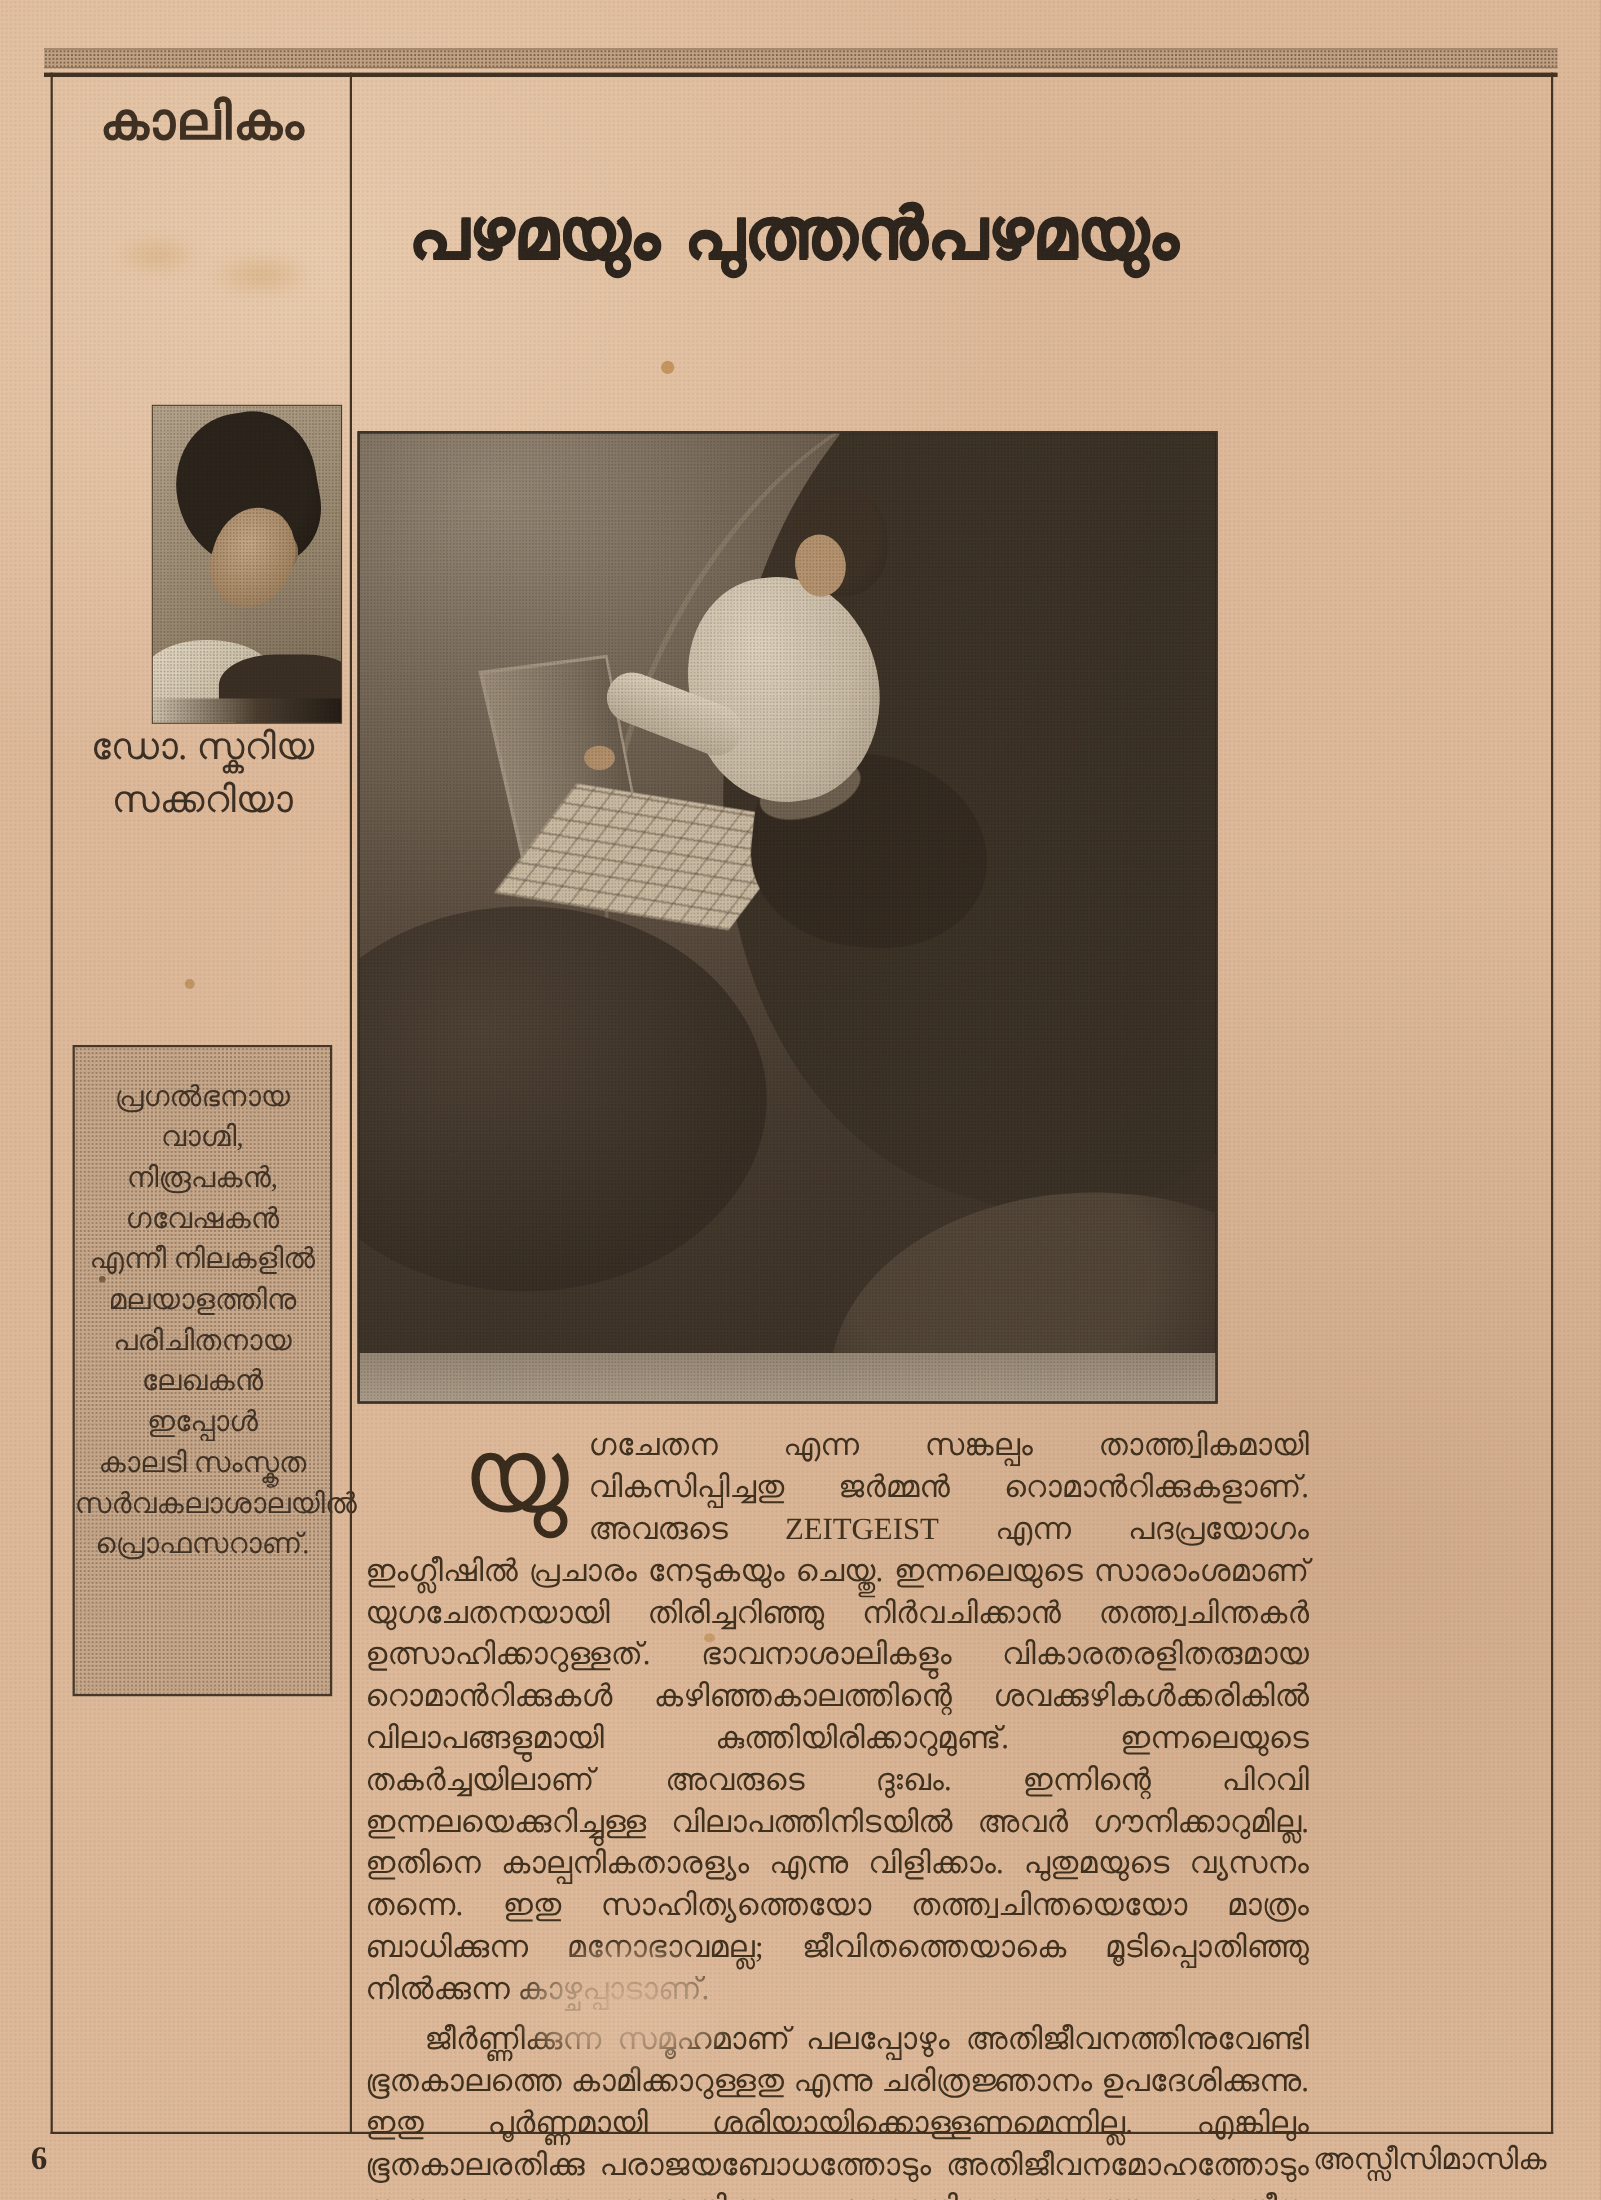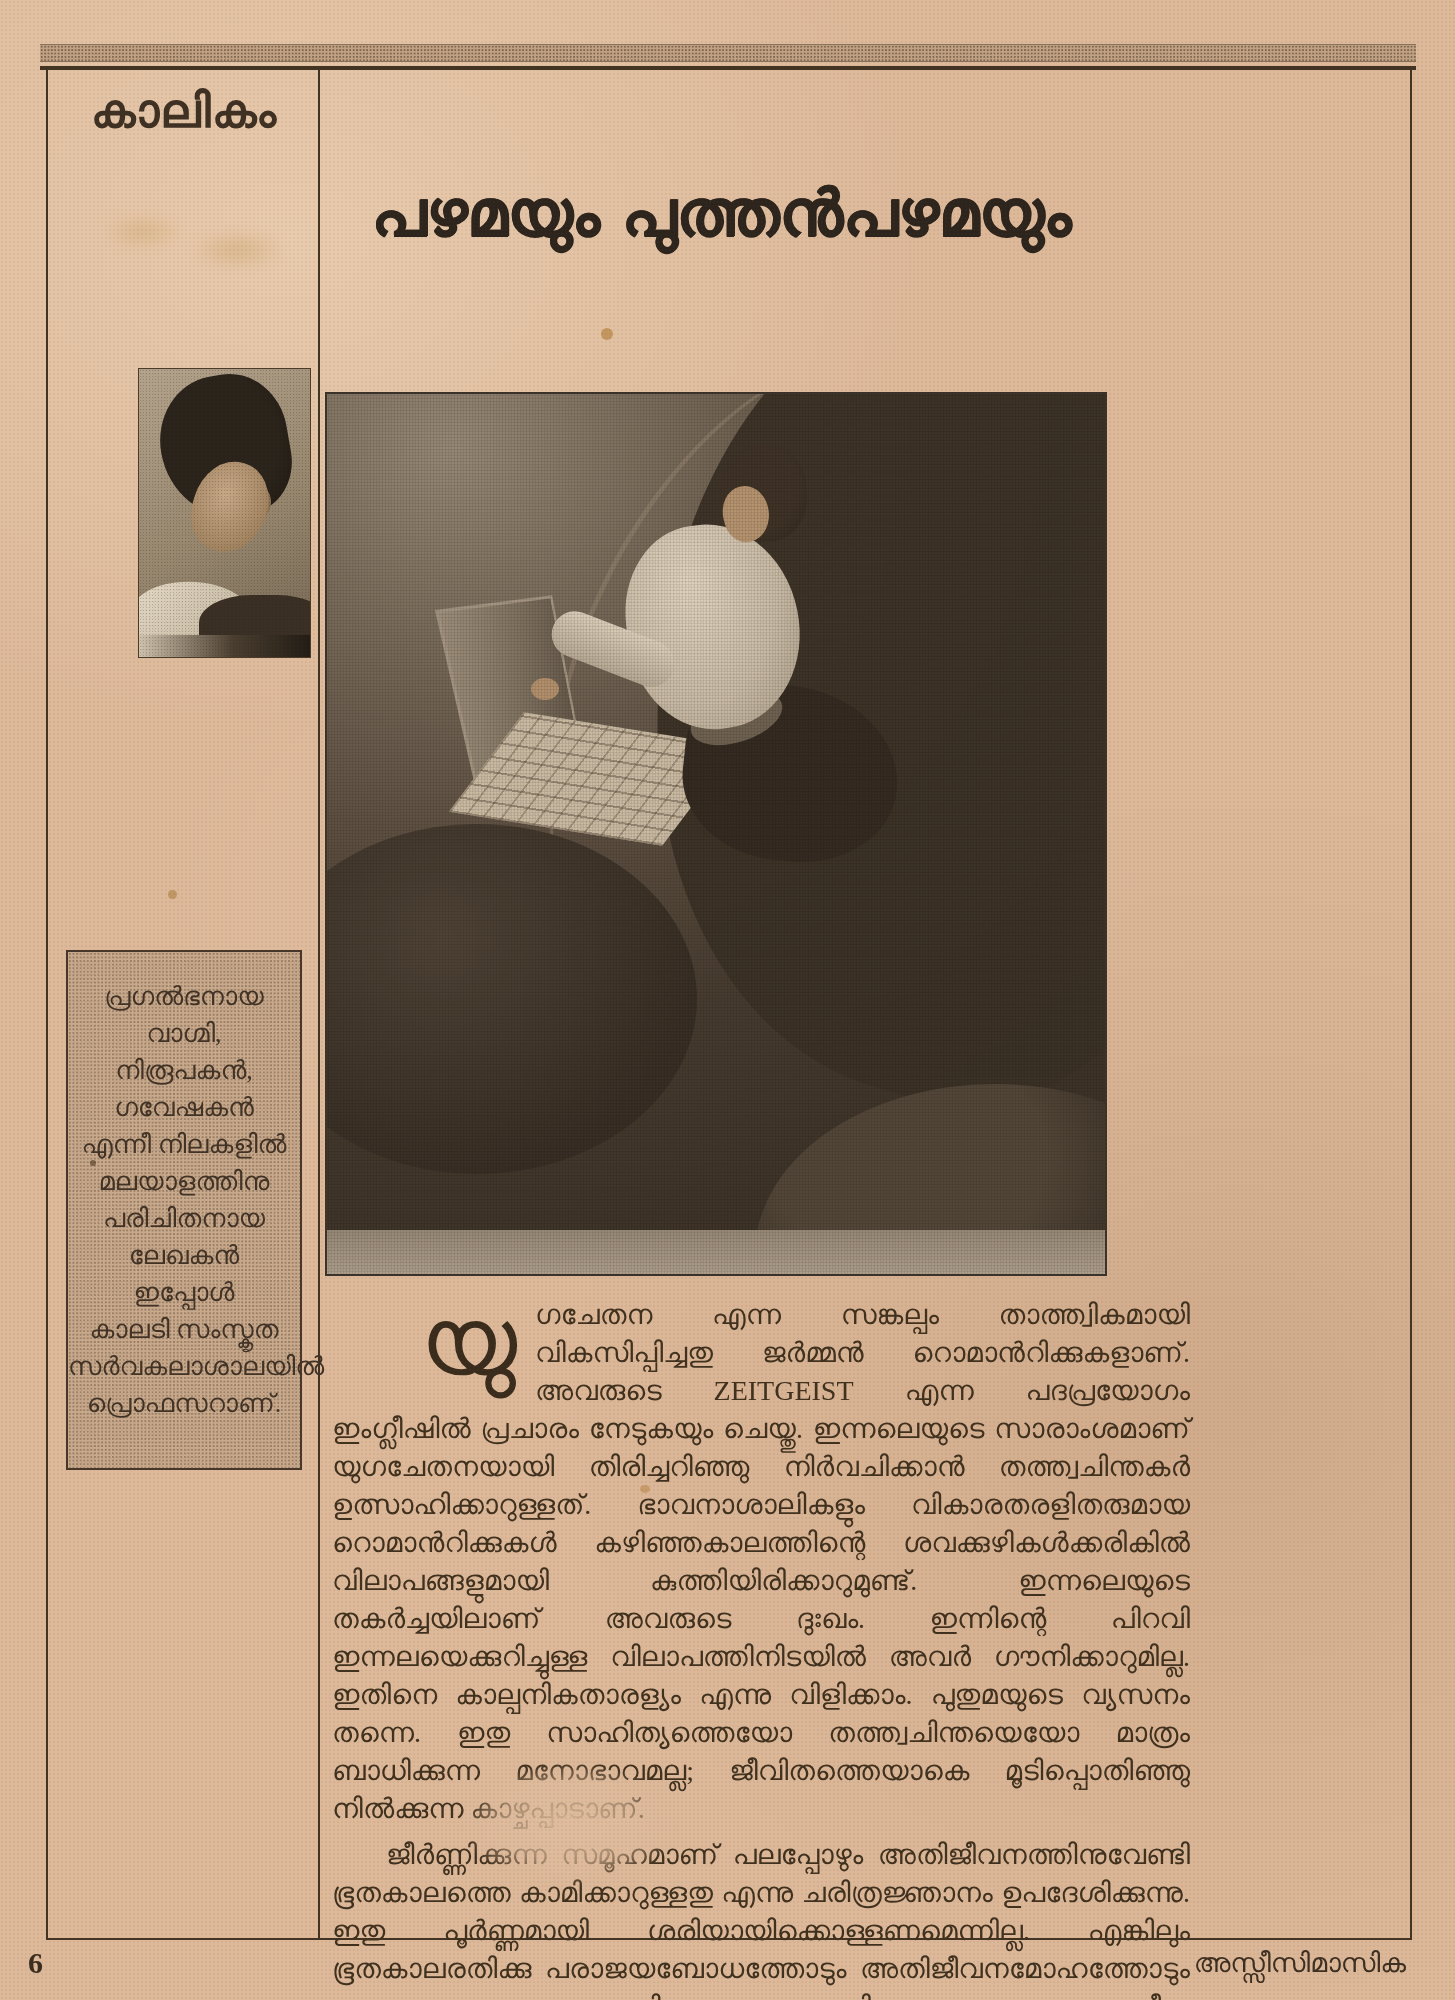--- a/index.html
+++ b/index.html
@@ -46,21 +46,21 @@
   .pt-ear{position:absolute;left:112px;top:118px;width:20px;height:30px;background:#8d7354;border-radius:50%;}
   .pt-collar{position:absolute;left:-8px;top:212px;width:120px;height:70px;background:
     linear-gradient(140deg,#e4dac6,#beb29a);border-radius:40% 60% 20% 20%;transform:rotate(-6deg);}
   .pt-shadow{position:absolute;left:60px;top:226px;width:130px;height:70px;background:#3a2f24;border-radius:40%;}
   .pt-bottom{position:absolute;left:0;bottom:0;width:100%;height:22px;background:linear-gradient(90deg,#cfc4ae,#4a3e30 55%,#221c15);}
   .pt-dots{position:absolute;inset:0;background-image:radial-gradient(rgba(40,30,20,.35) .8px, transparent 1px);background-size:3px 3px;opacity:.65;}
 
   .author-name{position:absolute;left:50px;top:656px;width:268px;text-align:center;
     font-size:34px;line-height:48px;color:#3c2f24;font-weight:500;}
 
-  .bio-box{position:absolute;left:66px;top:950px;width:236px;height:520px;
+  .bio-box{position:absolute;left:66px;top:950px;width:236px;height:592px;
     border:2px solid #46372a;box-sizing:border-box;
     background-color:#c8a98c;
     background-image:radial-gradient(rgba(88,66,46,.4) .9px, transparent 1.1px);
     background-size:3.6px 3.6px;
     padding-top:26px;text-align:center;}
   .bio-line{font-size:26px;line-height:37px;color:#413226;}
 
   
   .headline{position:absolute;left:332px;top:170px;width:778px;text-align:center;
     font-family:"DejaVu Sans","Liberation Sans",sans-serif;font-weight:900;color:#2d251d;
@@ -142,20 +142,24 @@
   <div class="portrait">
     <div class="pt-hair"></div>
     <div class="pt-ear"></div>
     <div class="pt-face"></div>
     <div class="pt-collar"></div>
     <div class="pt-shadow"></div>
     <div class="pt-bottom"></div>
     <div class="pt-dots"></div>
   </div>
 
+  <div class="author-name">
+    <div>ഡോ. സ്കറിയ</div>
+    <div>സക്കറിയാ</div>
+  </div>
 
   <div class="bio-box">
     <div class="bio-line">പ്രഗൽഭനായ</div>
     <div class="bio-line">വാഗ്മി,</div>
     <div class="bio-line">നിരൂപകൻ,</div>
     <div class="bio-line">ഗവേഷകൻ</div>
     <div class="bio-line">എന്നീ നിലകളിൽ</div>
     <div class="bio-line">മലയാളത്തിനു</div>
     <div class="bio-line">പരിചിതനായ</div>
     <div class="bio-line">ലേഖകൻ</div>

